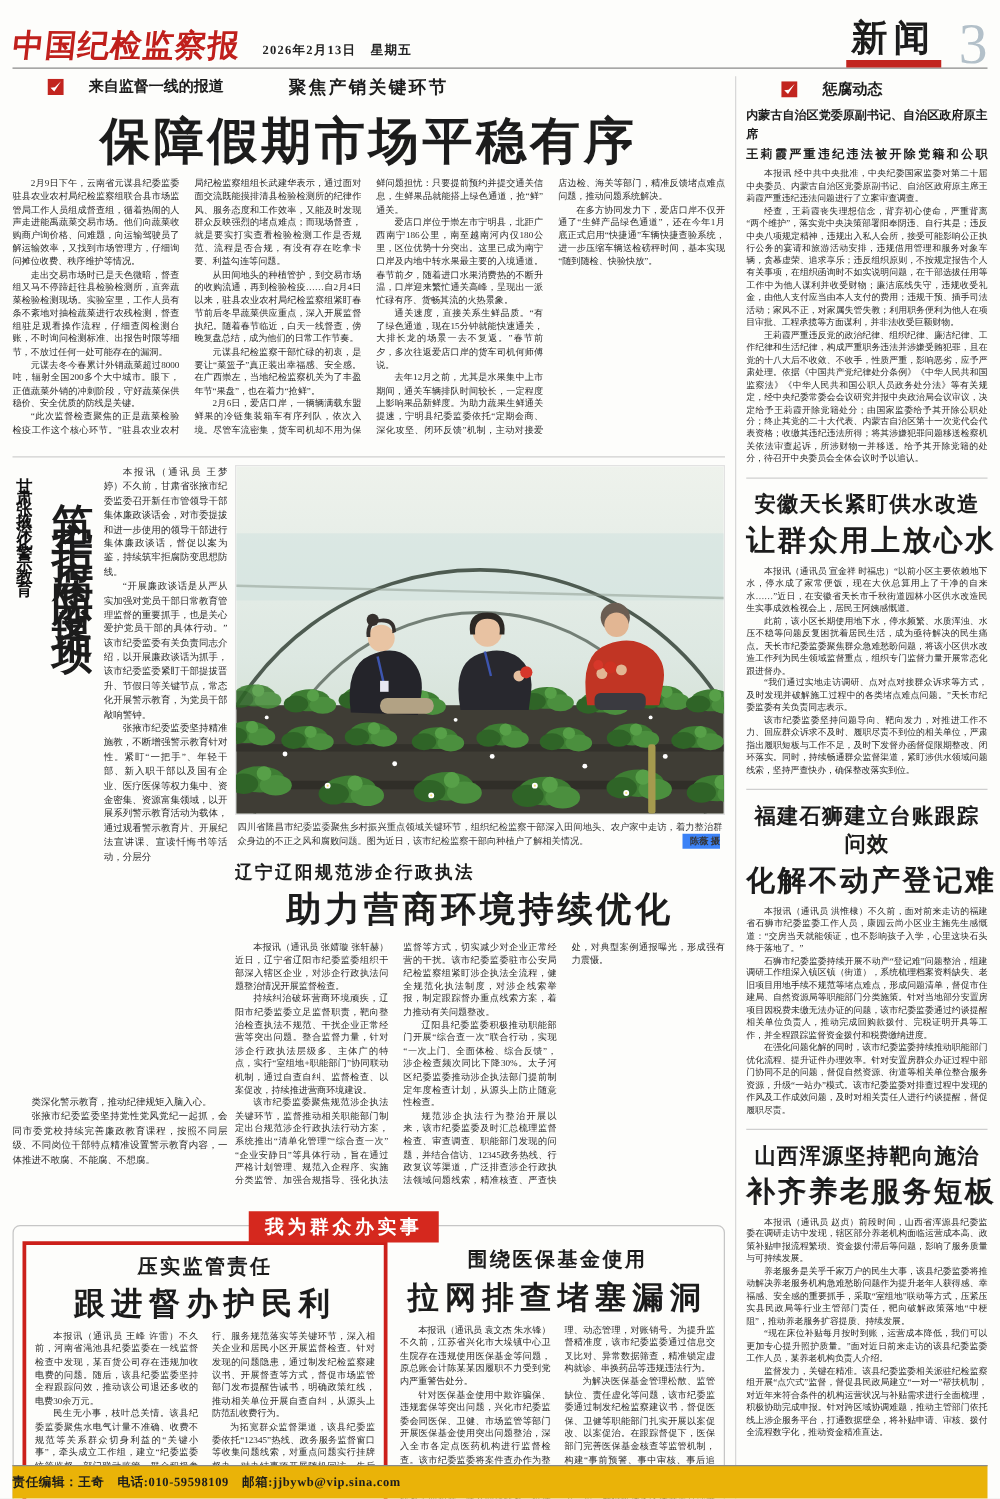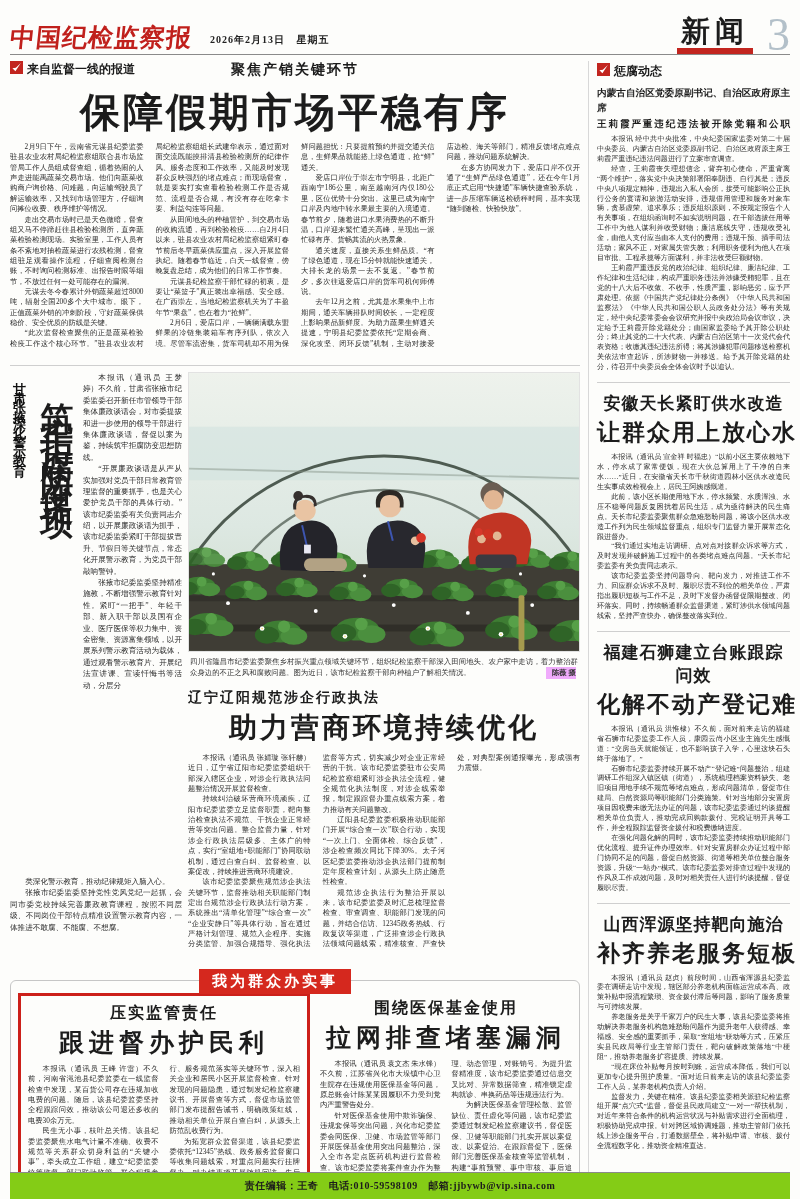--- a/index.html
+++ b/index.html
@@ -16,21 +16,21 @@
   .section-label{font-size:29px;font-weight:bold;letter-spacing:5px;line-height:1;}
   .red-bar{width:76px;height:6px;background:#c2251f;margin-top:2px;margin-bottom:-4px;z-index:2;}
   .page-num{font-size:46px;line-height:.8;color:#b3c0c9;margin-left:14px;padding-bottom:0;}
   
   .content{display:flex;gap:8px;margin-top:6px;}
   .col-left{width:570px;flex:none;}
   .rail{flex:1;border-left:1px solid #d8d8d8;padding-left:8px;min-width:0;}
   
   .art-body{font-size:7.3px;line-height:1.42;text-align:justify;color:#2a2a2a;}
   .art-body p{margin:0;text-indent:2em;}
-  .tag{display:flex;gap:4px;font-size:12px;font-weight:bold;}
+  .tag{display:flex;align-items:center;gap:20px;font-size:12px;font-weight:bold;margin-left:28px;}
   .badge-icon svg{display:block;}
   .hdiv{border-bottom:1px solid #cfcfcf;margin:7px 0 6px;}
   
   .lead{position:relative;}
   .lead-top{position:relative;height:20px;}
   .lead .tag{position:absolute;left:0;top:0;}
   .kicker-center{text-align:center;font-size:14px;font-weight:bold;letter-spacing:2px;}
   .lead h1{margin:4px 0 2px;text-align:center;font-size:40px;letter-spacing:3px;font-weight:bold;}
   .byline{text-align:center;font-size:9px;font-weight:bold;margin:2px 0 8px;}
   .cols4{column-count:4;column-gap:12px;column-fill:auto;height:216px;overflow:hidden;}
@@ -41,21 +41,21 @@
   .v-kicker{writing-mode:vertical-rl;text-orientation:upright;font-size:13px;font-weight:bold;
             letter-spacing:9px;flex:none;color:#111;}
   .v-headline{writing-mode:vertical-rl;text-orientation:upright;font-size:33px;font-weight:bold;
               letter-spacing:15px;margin:4px 4px 0 6px;flex:none;}
   .zy-body{flex:1;font-size:7.6px;line-height:1.5;overflow:hidden;}
   .zy-bottom{margin-top:4px;font-size:7.6px;line-height:1.5;height:88px;overflow:hidden;}
   .mid-center{flex:1;min-width:0;}
   figure{margin:0;}
   figure svg{display:block;border:1px solid #e2e2e2;}
   .caption-wrap{position:relative;margin:4px 2px 0;font-size:7.4px;line-height:1.55;text-align:justify;color:#333;}
-  .credit{position:absolute;right:2px;bottom:0;font-weight:bold;white-space:nowrap;background:#f0abfc;padding-left:6px;}
+  .credit{position:absolute;right:2px;bottom:0;font-weight:bold;white-space:nowrap;background:#3b82f6;padding-left:6px;}
   .liaoyang{margin-top:10px;}
   .kicker-md{text-align:left;font-size:14px;font-weight:bold;letter-spacing:2px;}
   .headline-md{margin:2px 0 6px;text-align:center;font-size:28px;font-weight:bold;letter-spacing:3px;}
   .cols3{column-count:3;column-gap:12px;column-fill:auto;height:206px;overflow:hidden;}
   
   .bottom-wrap{position:relative;border:1px solid #c6c6c6;border-radius:6px;margin-top:16px;
                padding:12px 7px 7px;}
   .banner{position:absolute;top:-12px;left:188px;background:#d5281e;color:#fff;
           font-size:15px;font-weight:bold;letter-spacing:3px;padding:3px 13px;}
   .bottom-row{display:flex;gap:10px;}
@@ -71,21 +71,21 @@
   .rail-headline-lg{margin:5px 0 4px;font-size:9.6px;font-weight:bold;line-height:1.6;}
   .rail-headline-lg span{display:block;text-align:justify;text-align-last:justify;}
   .kicker-rail{text-align:center;font-size:17px;font-weight:bold;letter-spacing:1px;margin-top:2px;}
   .rail-headline{margin:2px 0 5px;text-align:center;font-size:23px;font-weight:bold;letter-spacing:2px;white-space:nowrap;}
   .clip-a{max-height:268px;overflow:hidden;}
   .clip-b{max-height:232px;overflow:hidden;}
   .clip-c{max-height:176px;overflow:hidden;}
   .clip-d{max-height:236px;overflow:hidden;}
   
   footer{position:absolute;left:10px;right:10px;bottom:0;height:26px;border-top:1px solid #8a8a8a;
-         display:flex;align-items:center;justify-content:center;background:#84cc16;}
+         display:flex;align-items:center;background:#eab308;}
   footer span{font-size:10px;font-weight:bold;letter-spacing:.5px;}
 </style>
 </head>
 <body>
 
 <div class="page">
 
   <header>
     <div class="masthead">中国纪检监察报</div>
     <div class="hdr-date">

